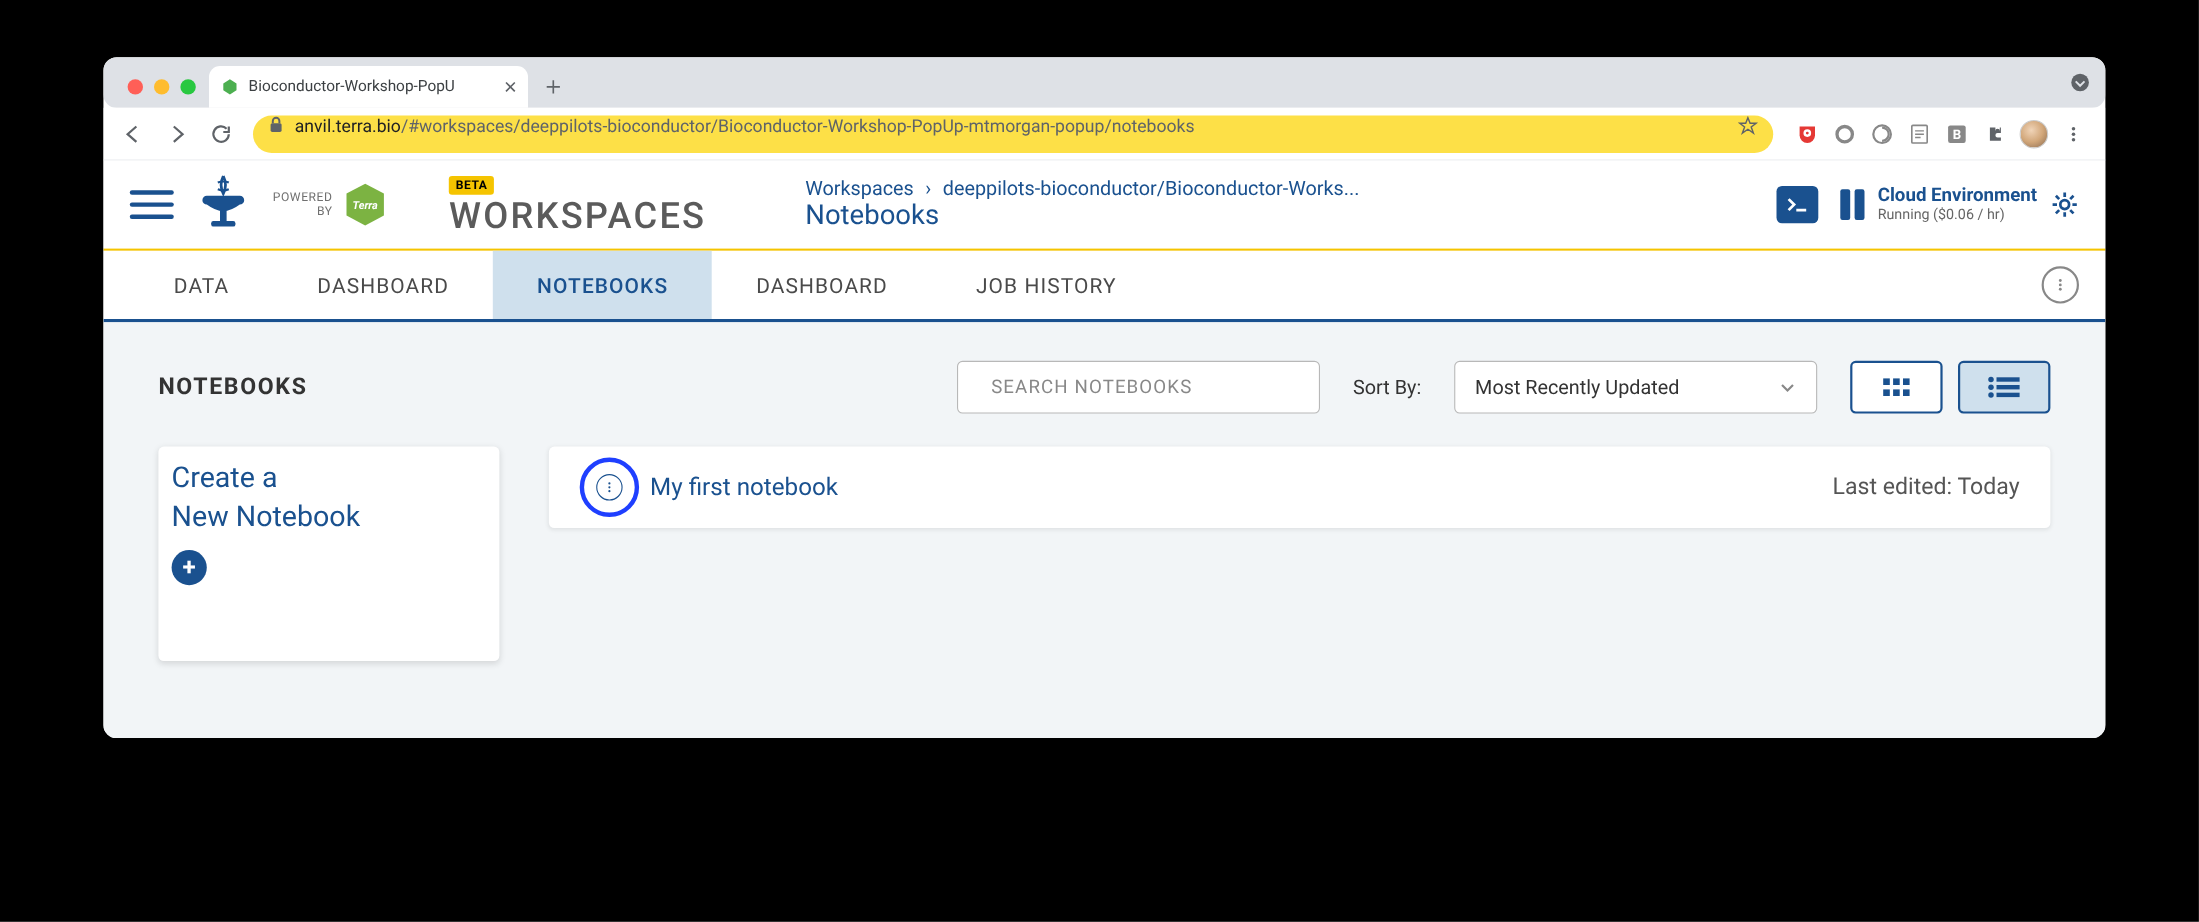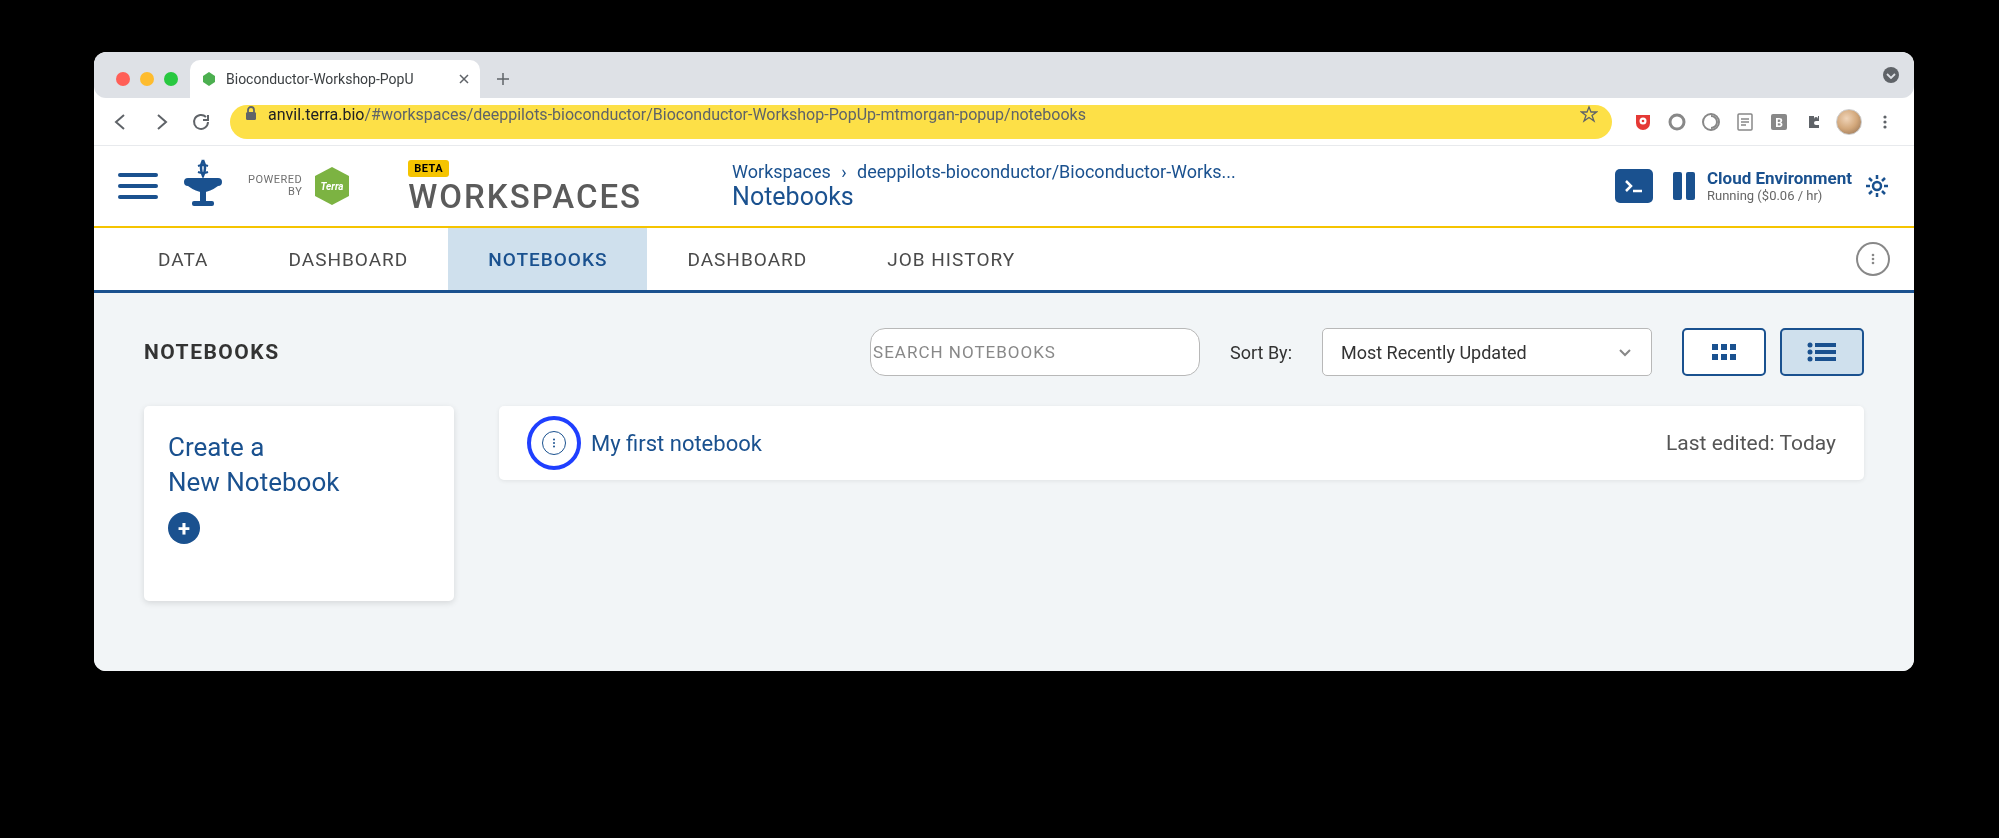--- a/index.html
+++ b/index.html
@@ -320,22 +320,22 @@
       font-size: 21px;
       letter-spacing: 1.5px;
       color: #333;
       font-weight: bold;
     }
     .nb-spacer { flex: 1; }
     .search-box {
       width: 330px;
       height: 48px;
       border: 1px solid #b8b8b8;
-      border-radius: 15px;
-      padding: 0 2px;
+      border-radius: 5px;
+      padding: 0 30px;
       font-size: 17px;
       color: #333;
       background: #fff;
       letter-spacing: 1px;
     }
     .search-box::placeholder { color: #888; }
     .sort-label {
       font-size: 18px;
       color: #333;
     }
@@ -375,21 +375,21 @@
     .content-row {
       display: flex;
       gap: 45px;
     }
     .create-card {
       width: 310px;
       height: 195px;
       background: #fff;
       border-radius: 5px;
       box-shadow: 0 2px 6px rgba(0,0,0,0.12);
-      padding: 24px;
+      padding: 12px;
       cursor: pointer;
     }
     .create-card-text {
       font-size: 26px;
       color: #1a518f;
       line-height: 1.35;
       margin-bottom: 12px;
     }
     .plus-circle {
       width: 32px;

